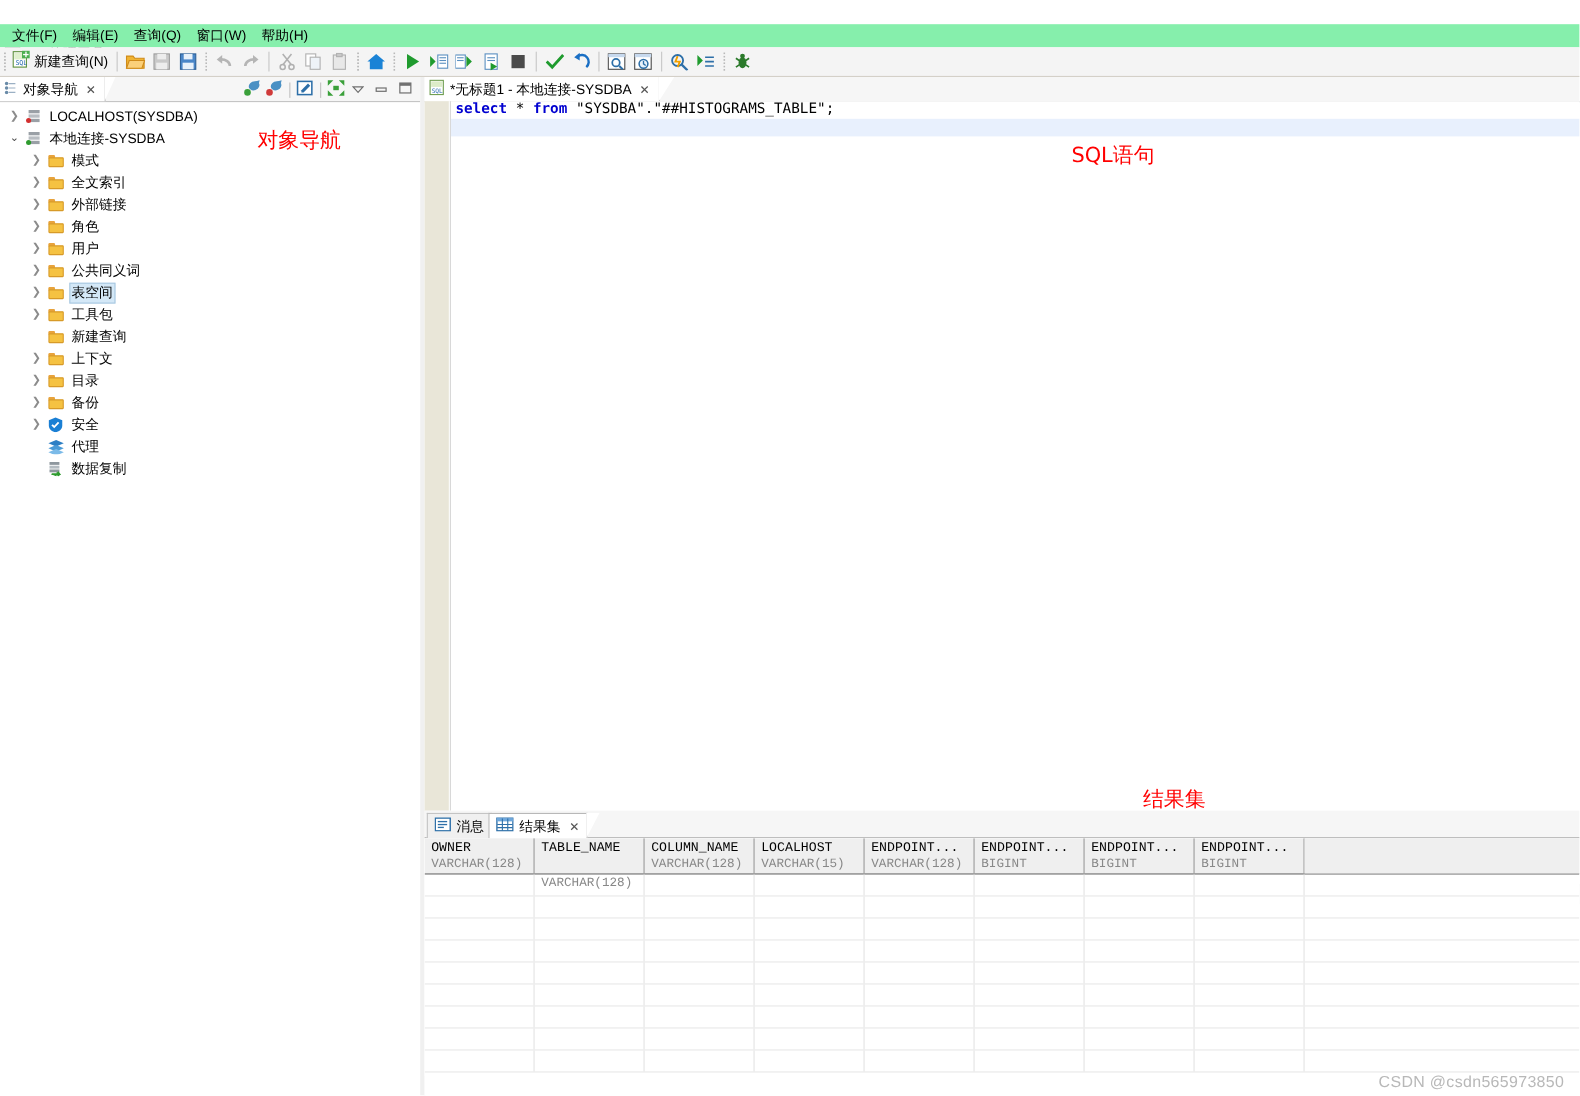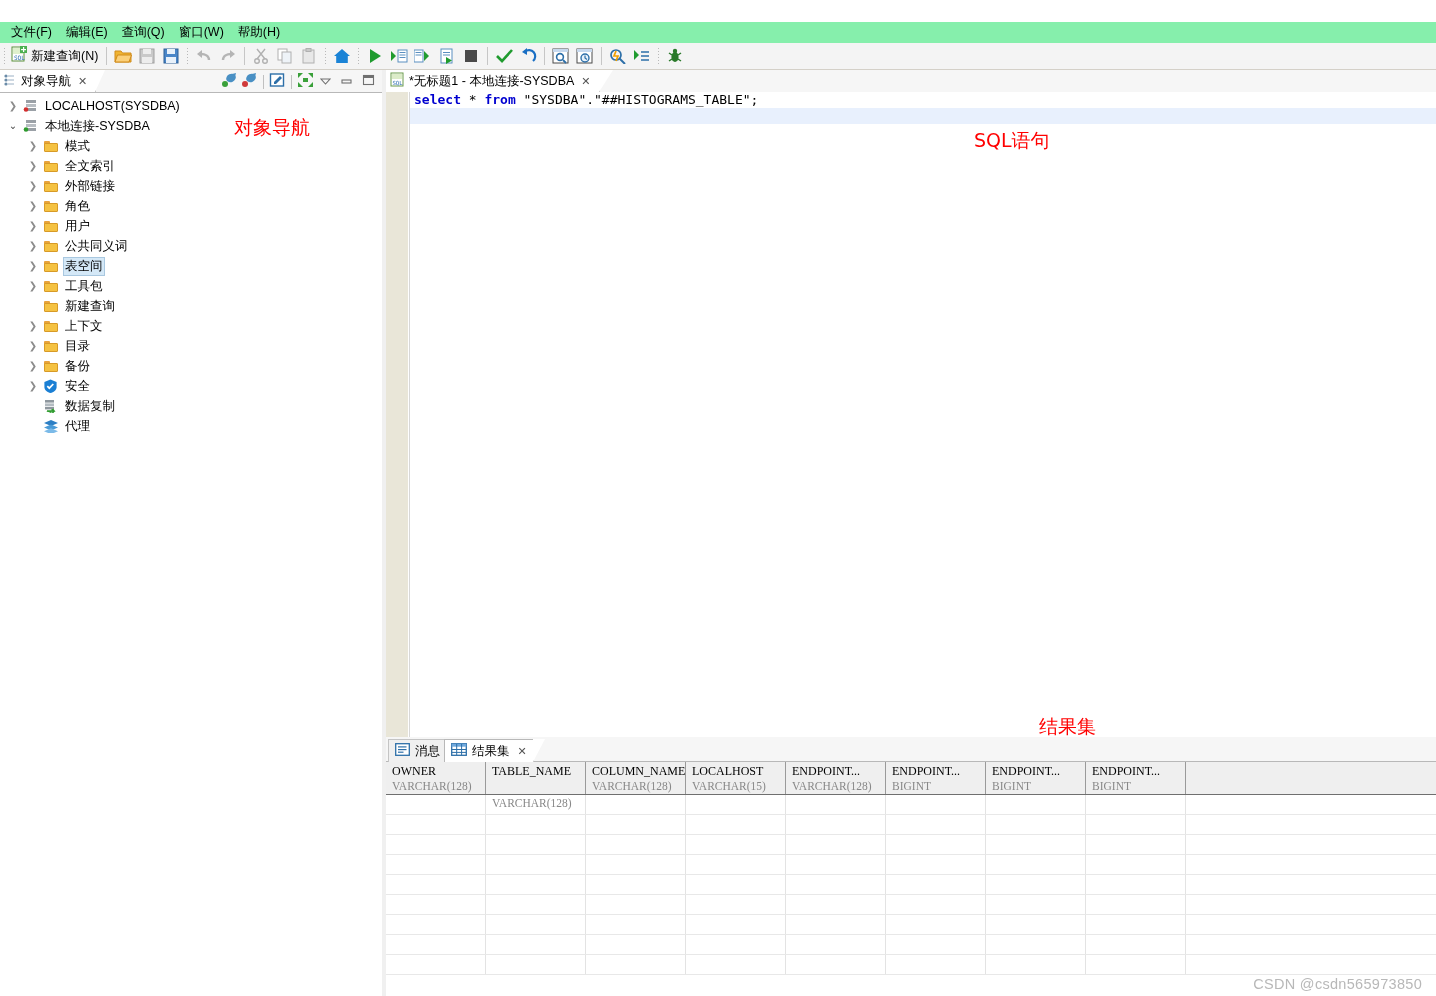--- a/index.html
+++ b/index.html
@@ -182,21 +182,21 @@
   }
   .grid-header {
     display: flex; height: 32px; background: #efefef;
     border-bottom: 1px solid #6f6f6f;
   }
   .gh-cell {
     border-right: 1px solid #9a9a9a;
     box-sizing: border-box;
     padding: 2px 4px 0 6px;
     display: flex; flex-direction: column; justify-content: flex-start;
-    font-family: Liberation Serif, serif;
+    font-family: Liberation Mono, monospace;
   }
   .gh-name { font-size: 12px; color: #000; line-height: 15px; white-space: nowrap; }
   .gh-type { font-size: 11.5px; color: #888; line-height: 14px; white-space: nowrap; }
   .gh-filler { flex: 1; background: #efefef; }
   .grid-body { position: relative; }
   .grid-row {
     display: flex; height: 20px; border-bottom: 1px solid #e8e8e8;
     box-sizing: border-box;
   }
   .gr-cell { border-right: 1px solid #e3e3e3; box-sizing: border-box; }
@@ -638,39 +638,39 @@
             <path d="M7.5 0.6L13.6 3v5c0 3.3-3.2 5.4-6.1 5.9C4.6 13.4 1.4 11.3 1.4 8V3z" fill="#1a7fd4"></path>
             <path d="M4.3 7.2l2 2 4-4.2" stroke="#fff" stroke-width="1.7" fill="none"></path>
           </svg>
         </span>
         <span class="tree-label">安全</span>
       </div>
       <div class="tree-row" style="padding-left:24px;">
         <span class="tw"></span>
         <span class="tree-ico">
           <svg width="16" height="14" viewBox="0 0 16 14">
+            <path d="M8 1l7 3-7 3-7-3z" fill="#2d7fc4"></path>
+            <path d="M8 5.6l7 3-7 3-7-3z" fill="#4a9ad6"></path>
+            <path d="M8 9.2l7 3-7 3-7-3z" fill="#7bbae8"></path>
+          </svg>
+        </span>
+        <span class="tree-label">代理</span>
+      </div>
+      <div class="tree-row" style="padding-left:24px;">
+        <span class="tw"></span>
+        <span class="tree-ico">
+          <svg width="16" height="14" viewBox="0 0 16 14">
             <rect x="2" y="1" width="9" height="2.6" fill="#8e979e"></rect>
             <rect x="2" y="4.4" width="9" height="2.6" fill="#b3bbc1"></rect>
             <rect x="2" y="7.8" width="9" height="2.6" fill="#8e979e"></rect>
             <path d="M4 12h7l-1.5-2M11 12l-1.5 2" stroke="#2e9b2e" stroke-width="1.6" fill="none"></path>
             <path d="M3 12h8l-2.5-2.2v4.4z" fill="#2e9b2e"></path>
           </svg>
         </span>
         <span class="tree-label">数据复制</span>
-      </div>
-      <div class="tree-row" style="padding-left:24px;">
-        <span class="tw"></span>
-        <span class="tree-ico">
-          <svg width="16" height="14" viewBox="0 0 16 14">
-            <path d="M8 1l7 3-7 3-7-3z" fill="#2d7fc4"></path>
-            <path d="M8 5.6l7 3-7 3-7-3z" fill="#4a9ad6"></path>
-            <path d="M8 9.2l7 3-7 3-7-3z" fill="#7bbae8"></path>
-          </svg>
-        </span>
-        <span class="tree-label">代理</span>
       </div>
     </div>
   </div>
 
   <div class="vsplit"></div>
 
   <div class="editorarea">
 
     <div class="ed-tabrow">
       <div class="ed-tab">

